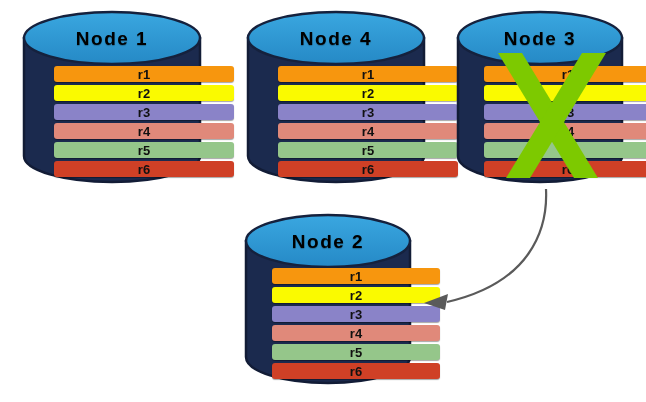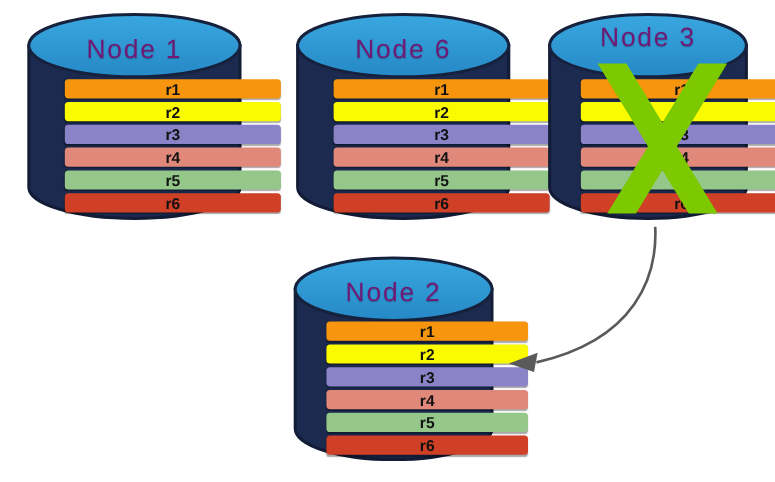--- a/index.html
+++ b/index.html
@@ -21,23 +21,23 @@
   .node-svg {
     position: absolute;
     left: 0;
     top: 0;
   }
   .node-title {
     position: absolute;
     left: 0;
     width: 100%;
     text-align: center;
-    color: #701a75;
-    font-weight: normal;
-    font-size: 22px;
+    color: #000000;
+    font-weight: bold;
+    font-size: 19px;
     letter-spacing: 1.5px;
     text-shadow: 0 1px 1px rgba(0,0,0,0.25);
     pointer-events: none;
   }
   .rows {
     position: absolute;
     left: 0;
     width: 100%;
     display: flex;
     flex-direction: column;
@@ -114,21 +114,21 @@
     <svg class="node-svg" width="180" height="178" viewBox="0 0 180 178">
       <defs>
         <linearGradient id="topgrad2" x1="0" y1="0" x2="0" y2="1">
           <stop offset="0%" stop-color="#3AA7E0"></stop>
           <stop offset="100%" stop-color="#2589C6"></stop>
         </linearGradient>
       </defs>
       <path d="M2,30 L2,148 A88,26 0 0 0 178,148 L178,30 Z" fill="#1B2A4E" stroke="#121C36" stroke-width="2.5"></path>
       <ellipse cx="90" cy="30" rx="88" ry="26" fill="url(#topgrad2)" stroke="#15213D" stroke-width="2.5"></ellipse>
     </svg>
-    <div class="node-title" style="top:20px;">Node 6</div>
+    <div class="node-title" style="top:20px;">Node 4</div>
     <div class="rows" style="top:58px; padding:0 32px;">
       <div class="row" style="background: rgb(247, 150, 14);">
         <span class="row-label">r1</span>
       </div>
       <div class="row" style="background: rgb(250, 250, 0);">
         <span class="row-label">r2</span>
       </div>
       <div class="row" style="background: rgb(138, 131, 200);">
         <span class="row-label">r3</span>
       </div>
@@ -148,21 +148,21 @@
     <svg class="node-svg" width="168" height="178" viewBox="0 0 168 178">
       <defs>
         <linearGradient id="topgrad3" x1="0" y1="0" x2="0" y2="1">
           <stop offset="0%" stop-color="#3AA7E0"></stop>
           <stop offset="100%" stop-color="#2589C6"></stop>
         </linearGradient>
       </defs>
       <path d="M2,30 L2,148 A82,26 0 0 0 166,148 L166,30 Z" fill="#1B2A4E" stroke="#121C36" stroke-width="2.5"></path>
       <ellipse cx="84" cy="30" rx="82" ry="26" fill="url(#topgrad3)" stroke="#15213D" stroke-width="2.5"></ellipse>
     </svg>
-    <div class="node-title" style="top:10px;">Node 3</div>
+    <div class="node-title" style="top:20px;">Node 3</div>
     <div class="rows" style="top:58px; padding:0 28px;">
       <div class="row" style="background: rgb(247, 150, 14);">
         <span class="row-label">r1</span>
       </div>
       <div class="row" style="background: rgb(250, 250, 0);">
         <span class="row-label">r2</span>
       </div>
       <div class="row" style="background: rgb(138, 131, 200);">
         <span class="row-label">r3</span>
       </div>

